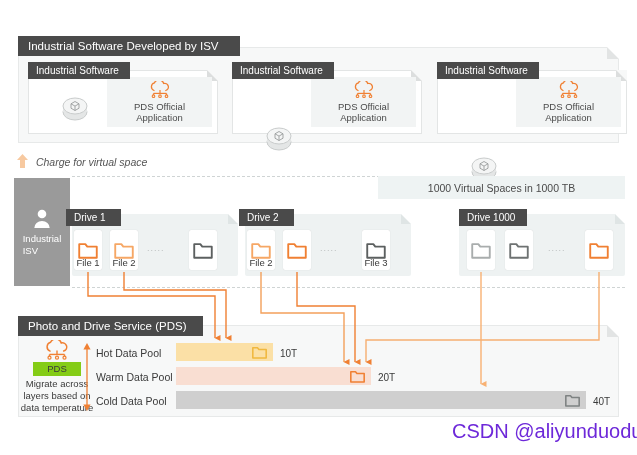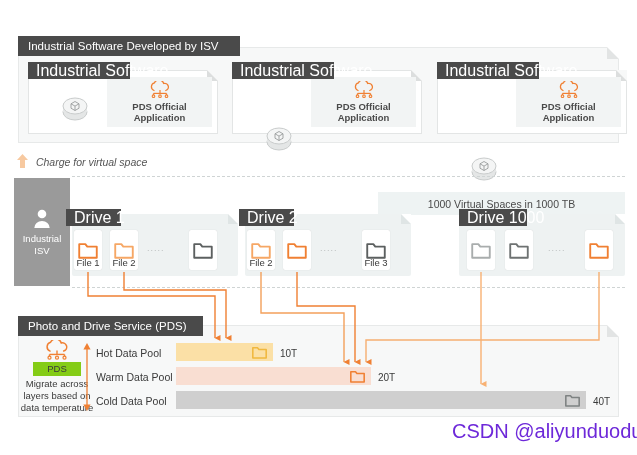--- a/index.html
+++ b/index.html
@@ -18,21 +18,21 @@
     position:absolute;
     background:#4a4a4a;
     color:#ffffff;
     font-size:11.5px;
     line-height:20px;
     height:20px;
     padding:0 10px;
     white-space:nowrap;
     z-index:6;
   }
-  .ribbon.small { font-size:16px; height:17px; line-height:17px; padding:0 8px; }
+  .ribbon.small { font-size:10px; height:17px; line-height:17px; padding:0 8px; }
 
   
   .panel {
     position:absolute;
     background:#f7f8f8;
     border:1px solid #e7e9e9;
   }
   .panel.cut::after{
     content:"";
     position:absolute;
@@ -60,36 +60,35 @@
 
   .app-inner {
     position:absolute;
     background:#f2f4f4;
     display:flex; align-items:center; justify-content:center;
     flex-direction:column;
   }
   .app-label{
     font-size:9.5px; color:#4a4a4a; text-align:center; line-height:11.5px;
     margin-top:2px;
-    font-weight:bold;
   }
 
   
   .disc { position:relative; width:30px; height:30px; }
   .disc svg{ display:block; }
 
   
   .isv {
     position:absolute;
     background:#9a9a9a;
     color:#ffffff;
     display:flex; flex-direction:column;
     align-items:center; justify-content:center;
   }
-  .isv-label{ font-size:9.5px; line-height:12px; text-align:center; margin-top:4px; }
+  .isv-label{ font-size:9.5px; line-height:12px; text-align:left; margin-top:4px; }
 
   
   .band {
     position:absolute;
     background:#eef3f3;
     color:#4a4a4a;
     font-size:10.5px;
     display:flex; align-items:center; justify-content:center;
     text-align:center;
   }
@@ -301,21 +300,21 @@
     <svg width="20" height="21" viewBox="0 0 20 21">
       <circle cx="10" cy="6" r="4.3" fill="#ffffff"></circle>
       <path d="M2.3 20 a7.7 7 0 0 1 15.4 0 Z" fill="#ffffff"></path>
     </svg>
     <div class="isv-label">
       <span>Industrial</span><br>
       <span>ISV</span>
     </div>
   </div>
 
-  <div class="band" style="left:378px; top:192px; width:247px; height:23px;text-align:right;">1000 Virtual Spaces in 1000 TB</div>
+  <div class="band" style="left:378px; top:176px; width:247px; height:23px;text-align:right;">1000 Virtual Spaces in 1000 TB</div>
 
   <div class="drivebox" style="left:72px; top:214px; width:166px; height:62px;"></div>
   <div class="ribbon small" style="left:66px; top:209px; width:55px;">Drive 1</div>
 
   <div class="filetile" style="left:74px; top:230px; width:28px; height:40px;">
     <svg width="20" height="17" viewBox="0 0 22 19">
       <path d="M1.2 17.6 L1.2 2.4 L8 2.4 L10.2 5.2 L20.8 5.2 L20.8 17.6 Z" fill="none" stroke="#F08033" stroke-width="2.1" stroke-linejoin="round"></path>
     </svg>
   </div>
   <div class="filecap" style="left:74px; top:257px; width:28px;">File 1</div>

